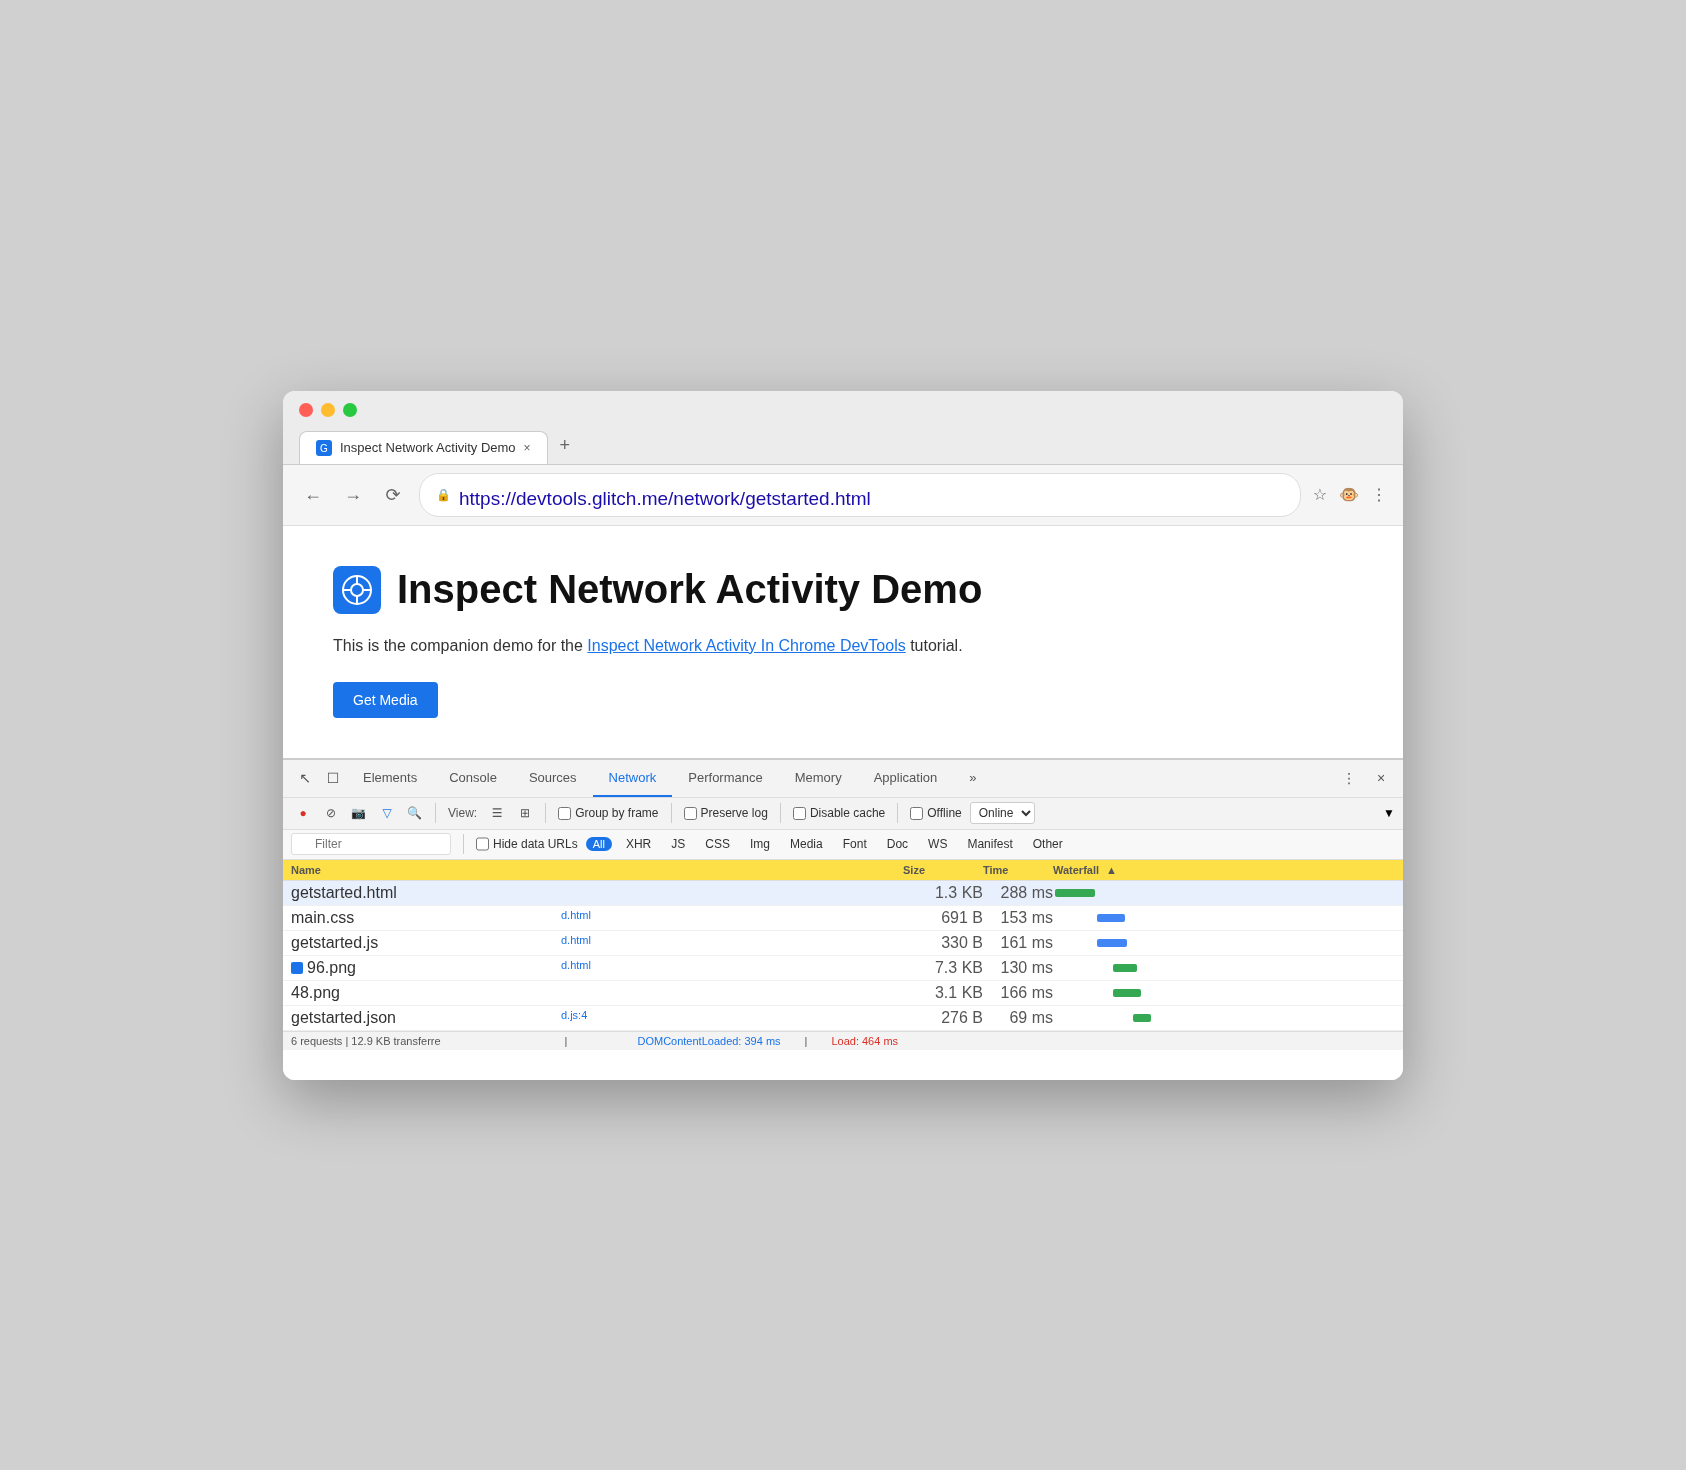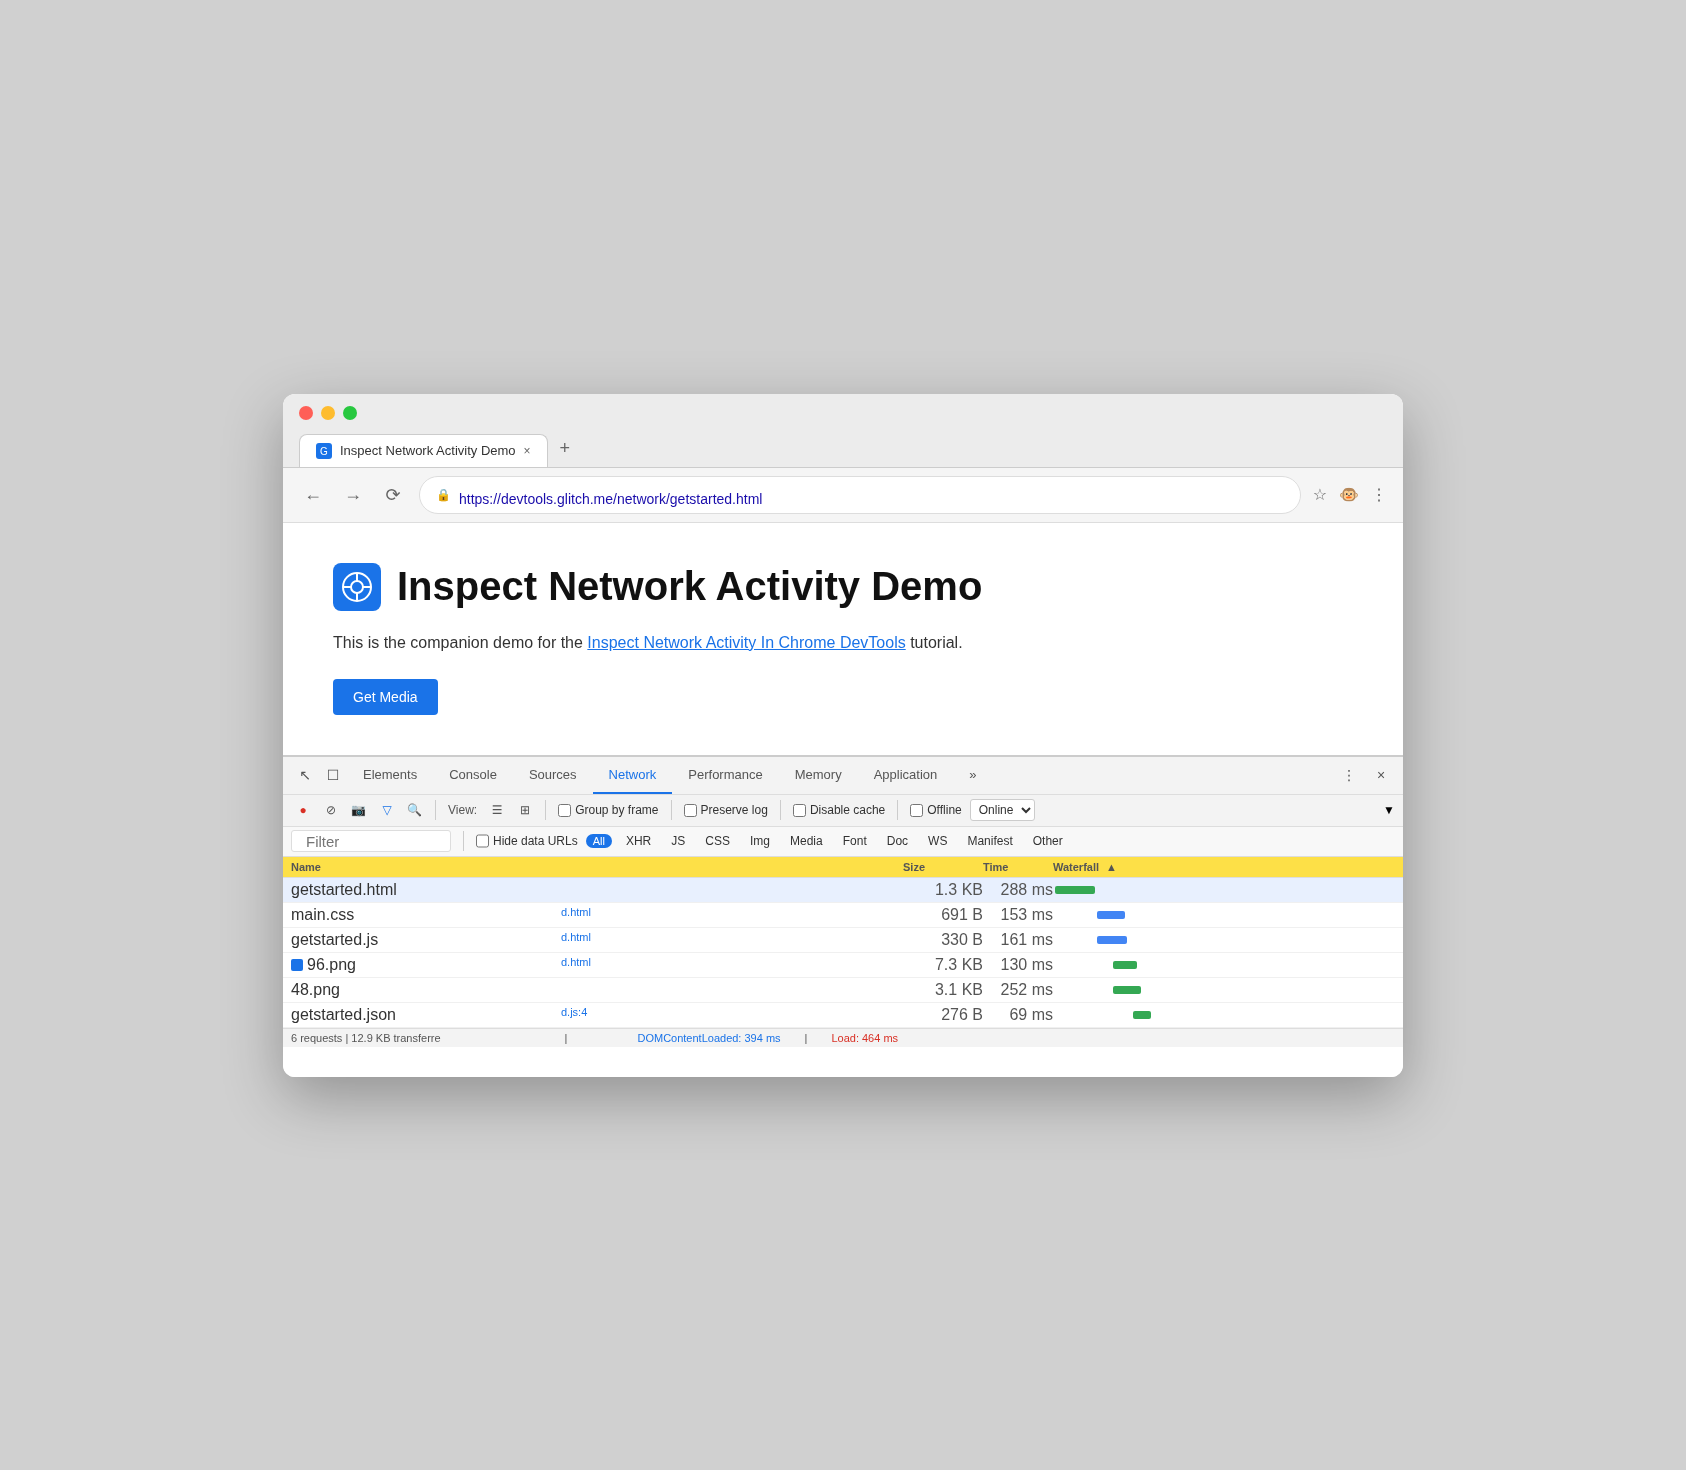--- a/index.html
+++ b/index.html
@@ -100,21 +100,21 @@
       border: 1px solid #ddd;
       border-radius: 20px;
       padding: 6px 16px;
       font-size: 14px;
       color: #333;
       display: flex;
       align-items: center;
       gap: 8px;
     }
     .lock-icon { color: #666; font-size: 12px; }
-    .address-text { color: #1a0dab; font-size: 14px; margin-top: 8px; }
+    .address-text { color: #1a0dab; font-size: 19px; margin-top: 8px; }
     .address-right { display: flex; gap: 12px; align-items: center; color: #666; }
 
     
     .page-content {
       background: #fff;
       padding: 40px 50px 20px;
     }
     .page-heading {
       display: flex;
       align-items: center;
@@ -247,22 +247,22 @@
       padding: 0 8px;
       height: 30px;
       gap: 8px;
       font-size: 12px;
     }
     .filter-input {
       width: 160px;
       height: 22px;
       border: 1px solid #ddd;
       border-radius: 3px;
-      padding: 0 14px;
-      font-size: 15px;
+      padding: 0 23px;
+      font-size: 12px;
       color: #333;
     }
     .filter-checkbox { display: flex; gap: 4px; font-size: 12px; color: #333; }
     .all-badge {
       background: #1a73e8;
       color: #fff;
       border-radius: 10px;
       padding: 1px 7px;
       font-size: 11px;
     }
@@ -510,21 +510,21 @@
         <span class="row-time">130 ms</span>
         <span class="waterfall-cell">
           <span class="waterfall-bar" style="left:60px; width:24px; background:#34a853;"></span>
         </span>
       </div>
 
       <div class="network-row">
         <span class="row-name">48.png</span>
         <span class="row-initiator"></span>
         <span class="row-size">3.1 KB</span>
-        <span class="row-time">252 ms</span>
+        <span class="row-time">166 ms</span>
         <span class="waterfall-cell">
           <span class="waterfall-bar" style="left:60px; width:28px; background:#34a853;"></span>
         </span>
       </div>
 
       <div class="network-row">
         <span class="row-name">getstarted.json</span>
         <span class="row-initiator"><a>d.js:4</a></span>
         <span class="row-size">276 B</span>
         <span class="row-time">69 ms</span>

